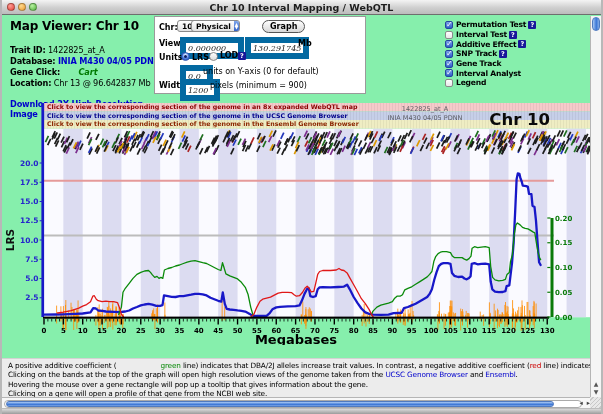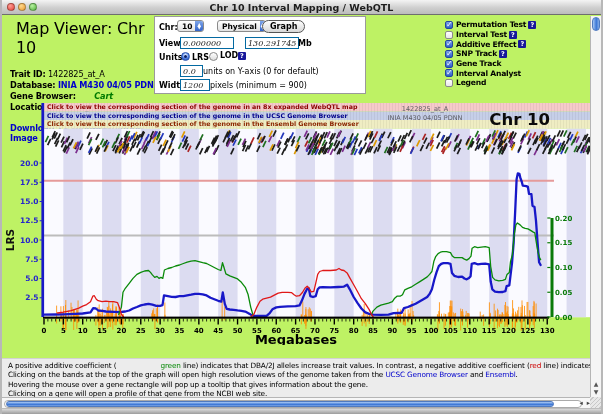--- a/index.html
+++ b/index.html
@@ -1,38 +1,38 @@
 <!DOCTYPE html>
 <html><head>
 <meta charset="utf-8">
 <style>
   html,body{margin:0;padding:0;background:#9a9a9a;font-family:"DejaVu Sans",sans-serif;}
-  .window{position:relative;width:603px;height:414px;background:#bef264;border-left:2px solid #b8b8b8;border-right:2px solid #b8b8b8;box-sizing:border-box;overflow:hidden;}
+  .window{position:relative;width:603px;height:414px;background:#86efac;border-left:2px solid #b8b8b8;border-right:2px solid #b8b8b8;box-sizing:border-box;overflow:hidden;}
   
   .titlebar{position:absolute;left:0;top:0;width:100%;height:15px;background:linear-gradient(#f4f4f4,#cfcfcf 55%,#bcbcbc);border-bottom:1px solid #6e6e6e;box-sizing:border-box;}
   .title-text{position:absolute;left:0;right:0;top:2px;text-align:center;font-size:9.5px;font-weight:bold;color:#1d1d1d;}
   .lights{position:absolute;left:5px;top:3px;display:flex;gap:3px;}
   .light{width:8px;height:8px;border-radius:50%;border:1px solid rgba(0,0,0,.3);box-sizing:border-box;}
   .light.red{background:radial-gradient(circle at 35% 30%,#ff9d95,#e5443a);}
   .light.yellow{background:radial-gradient(circle at 35% 30%,#ffd98c,#eb9c35);}
   .light.green{background:radial-gradient(circle at 35% 30%,#b8f2a0,#53b23e);}
   
   .bottombar{position:absolute;left:0;bottom:0;width:100%;height:6px;background:linear-gradient(#dadada,#9c9c9c);border-top:1px solid #bdbdbd;box-sizing:border-box;}
   
   .info-panel{position:absolute;left:8px;top:19px;width:142px;}
-  .info-heading{font-size:16px;font-weight:normal;color:#000;margin:0 0 12px 6px;letter-spacing:-0.2px;}
+  .info-heading{font-size:12px;font-weight:bold;color:#000;margin:0 0 12px 0;letter-spacing:-0.2px;}
   .info-line{font-size:8.2px;color:#000;line-height:11px;white-space:nowrap;letter-spacing:-0.15px;}
   .info-line b{font-weight:bold;}
   .lnk{color:#0000cc;font-weight:bold;}
   .gene-green{color:#007a00;font-style:italic;font-weight:bold;margin-left:16px;}
   .dl-link{display:block;margin-top:10px;font-size:8.2px;font-weight:bold;color:#0000cc;text-decoration:none;letter-spacing:-0.15px;}
   
   .options-box{position:absolute;left:152px;top:16px;width:212px;height:78px;border:1px solid #9a9a9a;background:#fff;box-sizing:border-box;}
   .opt-label{position:absolute;font-size:8px;font-weight:bold;color:#000;}
-  .tin{position:absolute;border:1px solid #0369a1;background:#fff;font:italic 8px "DejaVu Serif",serif;color:#222;padding:0 2px;height:10px;box-sizing:content-box;}
+  .tin{position:absolute;border:6px solid #0369a1;background:#fff;font:italic 8px "DejaVu Serif",serif;color:#222;padding:0 2px;height:10px;box-sizing:content-box;}
   .aqua-select{position:absolute;height:12px;display:flex;align-items:center;border:1px solid #8a8a8a;border-radius:3px;background:linear-gradient(#ffffff,#e2e2e2);font-size:7.5px;font-weight:bold;color:#000;box-sizing:border-box;padding-left:4px;}
   .stepper{margin-left:3px;width:9px;align-self:stretch;border-radius:0 2px 2px 0;background:linear-gradient(#7fa6ea,#3263c8);display:flex;flex-direction:column;align-items:center;justify-content:center;color:#fff;font-size:4.5px;line-height:3px;}
   .pill-btn{position:absolute;height:13px;border:1px solid #555;border-radius:8px;background:linear-gradient(#fefefe,#d7d7d7);font-size:8px;font-weight:bold;color:#000;display:flex;align-items:center;padding:0 7px;box-sizing:border-box;}
   .radio{display:inline-block;width:9px;height:9px;border-radius:50%;border:1px solid #888;background:linear-gradient(#fff,#ddd);vertical-align:-2px;box-sizing:border-box;}
   .radio.on{border-color:#2c55b0;background:radial-gradient(circle at 50% 35%,#cfe0ff 0 20%,#4a7ae0 55%,#24459e);}
   .radio.on::after{content:"";display:block;width:3px;height:3px;margin:2px auto;border-radius:50%;background:#0a1e64;}
   .info-icon{display:inline-block;width:8px;height:8px;background:#17179a;color:#fff;font-size:6.5px;font-weight:bold;text-align:center;line-height:8px;border-radius:1px;vertical-align:-1px;}
   .cb-col{position:absolute;left:290px;top:3px;}
   .cbrow{height:9.7px;display:flex;align-items:center;white-space:nowrap;}
   .cb{width:8px;height:8px;border:1px solid #8a8a8a;border-radius:2px;background:linear-gradient(#fff,#e8e8e8);margin-right:3px;box-sizing:border-box;position:relative;flex:0 0 auto;}
@@ -76,40 +76,40 @@
     <p class="info-heading">Map Viewer: Chr 10</p>
     <div class="info-line">
       <b>Trait ID:</b>
       <span>1422825_at_A</span>
     </div>
     <div class="info-line">
       <b>Database:</b>
       <span class="lnk">INIA M430 04/05 PDNN</span>
     </div>
     <div class="info-line">
-      <b>Gene Browser:</b>
+      <b>Gene Click:</b>
       <span class="gene-green">Cart</span>
     </div>
     <div class="info-line">
       <b>Location:</b>
       <span>Chr 13 @ 96.642837 Mb</span>
     </div>
     <a class="dl-link" href="#">Download 2X High-Resolution Image</a>
   </div>
 
   <div class="options-box">
     <span class="opt-label" style="left:4px;top:6px;">Chr:</span>
     <span class="aqua-select" style="left:22px;top:3px;width:27px;">
       <span>10</span>
       <span class="stepper">
           <span>▲</span>
           <span>▼</span>
         </span>
     </span>
-    <span class="aqua-select" style="left:62px;top:3px;width:49px;justify-content:flex-end;">
+    <span class="aqua-select" style="left:36px;top:3px;width:49px;justify-content:flex-end;">
       <span>Physical</span>
       <span class="stepper">
           <span>▲</span>
           <span>▼</span>
         </span>
     </span>
     <span class="pill-btn" style="left:107px;top:3px;">Graph</span>
 
     <span class="opt-label" style="left:4px;top:22px;">View:</span>
     <input class="tin" style="left: 25px; top: 20px; width: 48px;" value="0.000000">

